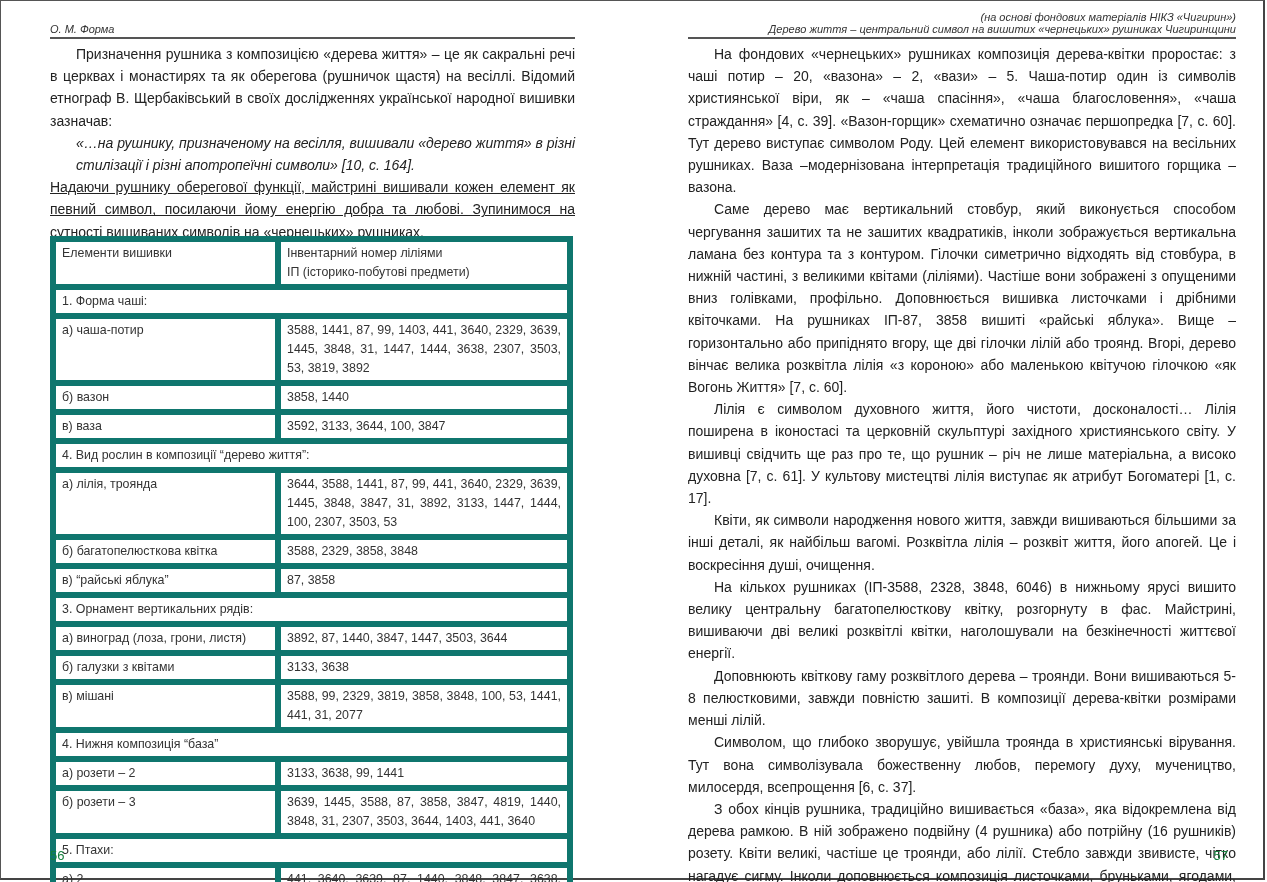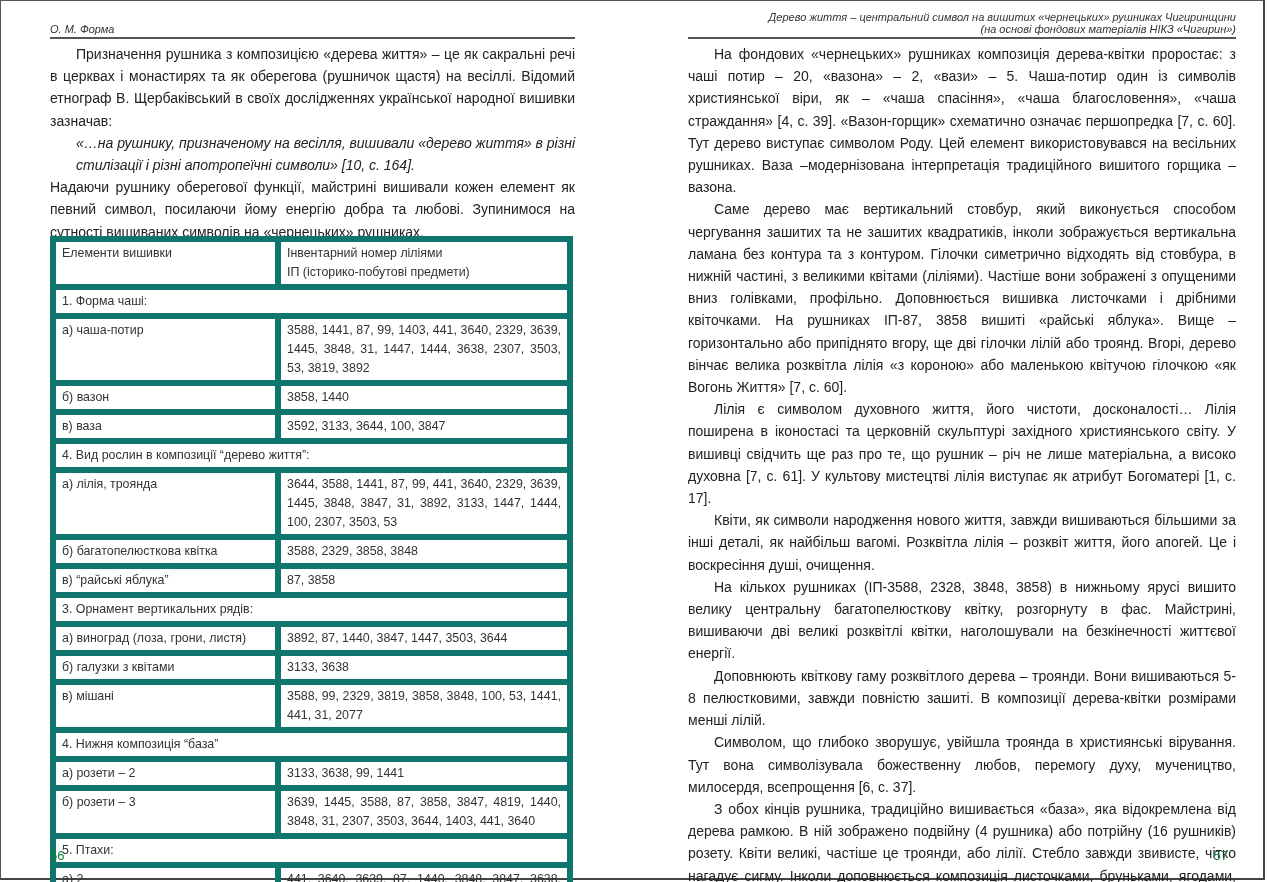--- a/index.html
+++ b/index.html
@@ -7,21 +7,21 @@
   .frame { position:absolute; left:0; top:0; width:1265px; height:880px; border:1px solid #555; border-right:2px solid #444; border-bottom:2px solid #444; box-sizing:border-box; }
   .page { position:absolute; top:0; height:882px; }
   .page.left { left:50px; width:525px; }
   .page.right { left:688px; width:548px; }
   .running-head { font-style:italic; font-size:11px; color:#333; line-height:12px; }
   .left .running-head { position:absolute; top:23px; left:0; }
   .right .running-head { position:absolute; top:11px; right:0; text-align:right; }
   .head-rule { position:absolute; top:37px; left:0; right:0; height:0; border-top:2px solid #555; }
   .body { position:absolute; top:43px; left:0; right:0; font-size:14px; line-height:22.2px; }
   .body p { margin:0; text-align:justify; text-indent:26px; }
-  .body p.noindent { text-indent:0; }
+  .body p.noindent { text-indent:0;text-decoration:underline; }
   .quote { font-style:italic; padding-left:26px; text-indent:0 !important; text-align:right; }
   table.inv { position:absolute; top:236px; left:0; width:523px; border-collapse:collapse; font-size:12.4px; line-height:19px; color:#333; }
   table.inv td { border:6px solid #0f766e; padding:2px 6px 2px 6px; vertical-align:top; }
   table.inv td.c1 { width:207px; }
   table.inv td.num { text-align:justify; text-align-last:left;border-radius:12px; }
   .pagenum { position:absolute; top:848px; font-size:13px; color:#15803d; }
   .left .pagenum { left:0; }
   .right .pagenum { right:8px; }
 </style>
 </head>
@@ -115,29 +115,29 @@
           <td class="num">3588, 3133, 1447, 1445,</td>
         </tr>
     </tbody>
   </table>
 
   <div class="pagenum">56</div>
 </div>
 
 <div class="page right">
   <div class="running-head">
+    <div>(на основі фондових матеріалів НІКЗ «Чигирин»)</div>
     <div>Дерево життя – центральний символ на вишитих «чернецьких» рушниках Чигиринщини</div>
-    <div>(на основі фондових матеріалів НІКЗ «Чигирин»)</div>
   </div>
   <div class="head-rule"></div>
   <div class="body">
     <p>На фондових «чернецьких» рушниках композиція дерева-квітки проростає: з чаші потир – 20, «вазона» – 2, «вази» – 5. Чаша-потир один із символів християнської віри, як – «чаша спасіння», «чаша благословення», «чаша страждання» [4, с. 39]. «Вазон-горщик» схематично означає першопредка [7, с. 60]. Тут дерево виступає символом Роду. Цей елемент використовувався на весільних рушниках. Ваза –модернізована інтерпретація традиційного вишитого горщика – вазона.</p>
     <p>Саме дерево має вертикальний стовбур, який виконується способом чергування зашитих та не зашитих квадратиків, інколи зображується вертикальна ламана без контура та з контуром. Гілочки симетрично відходять від стовбура, в нижній частині, з великими квітами (ліліями). Частіше вони зображені з опущеними вниз голівками, профільно. Доповнюється вишивка листочками і дрібними квіточками. На рушниках ІП-87, 3858 вишиті «райські яблука». Вище – горизонтально або припіднято вгору, ще дві гілочки лілій або троянд. Вгорі, дерево вінчає велика розквітла лілія «з короною» або маленькою квітучою гілочкою «як Вогонь Життя» [7, с. 60].</p>
     <p>Лілія є символом духовного життя, його чистоти, досконалості… Лілія поширена в іконостасі та церковній скульптурі західного християнського світу. У вишивці свідчить ще раз про те, що рушник – річ не лише матеріальна, а високо духовна [7, с. 61]. У культову мистецтві лілія виступає як атрибут Богоматері [1, с. 17].</p>
     <p>Квіти, як символи народження нового життя, завжди вишиваються більшими за інші деталі, як найбільш вагомі. Розквітла лілія – розквіт життя, його апогей. Це і воскресіння душі, очищення.</p>
-    <p>На кількох рушниках (ІП-3588, 2328, 3848, 3858) в нижньому ярусі вишито велику центральну багатопелюсткову квітку, розгорнуту в фас. Майстрині, вишиваючи дві великі розквітлі квітки, наголошували на безкінечності життєвої енергії.</p>
+    <p>На кількох рушниках (ІП-3588, 2328, 3848, 6046) в нижньому ярусі вишито велику центральну багатопелюсткову квітку, розгорнуту в фас. Майстрині, вишиваючи дві великі розквітлі квітки, наголошували на безкінечності життєвої енергії.</p>
     <p>Доповнюють квіткову гаму розквітлого дерева – троянди. Вони вишиваються 5-8 пелюстковими, завжди повністю зашиті. В композиції дерева-квітки розмірами менші лілій.</p>
     <p>Символом, що глибоко зворушує, увійшла троянда в християнські вірування. Тут вона символізувала божественну любов, перемогу духу, мучеництво, милосердя, всепрощення [6, с. 37].</p>
     <p>З обох кінців рушника, традиційно вишивається «база», яка відокремлена від дерева рамкою. В ній зображено подвійну (4 рушника) або потрійну (16 рушників) розету. Квіти великі, частіше це троянди, або лілії. Стебло завжди звивисте, чітко нагадує сигму. Інколи доповнюється композиція листочками, бруньками, ягодами, маленькими квіточками і виглядає як самостійний орнаментальний ряд.</p>
 
   </div>
   <div class="pagenum">57</div>
 </div>
 
 </body></html>

